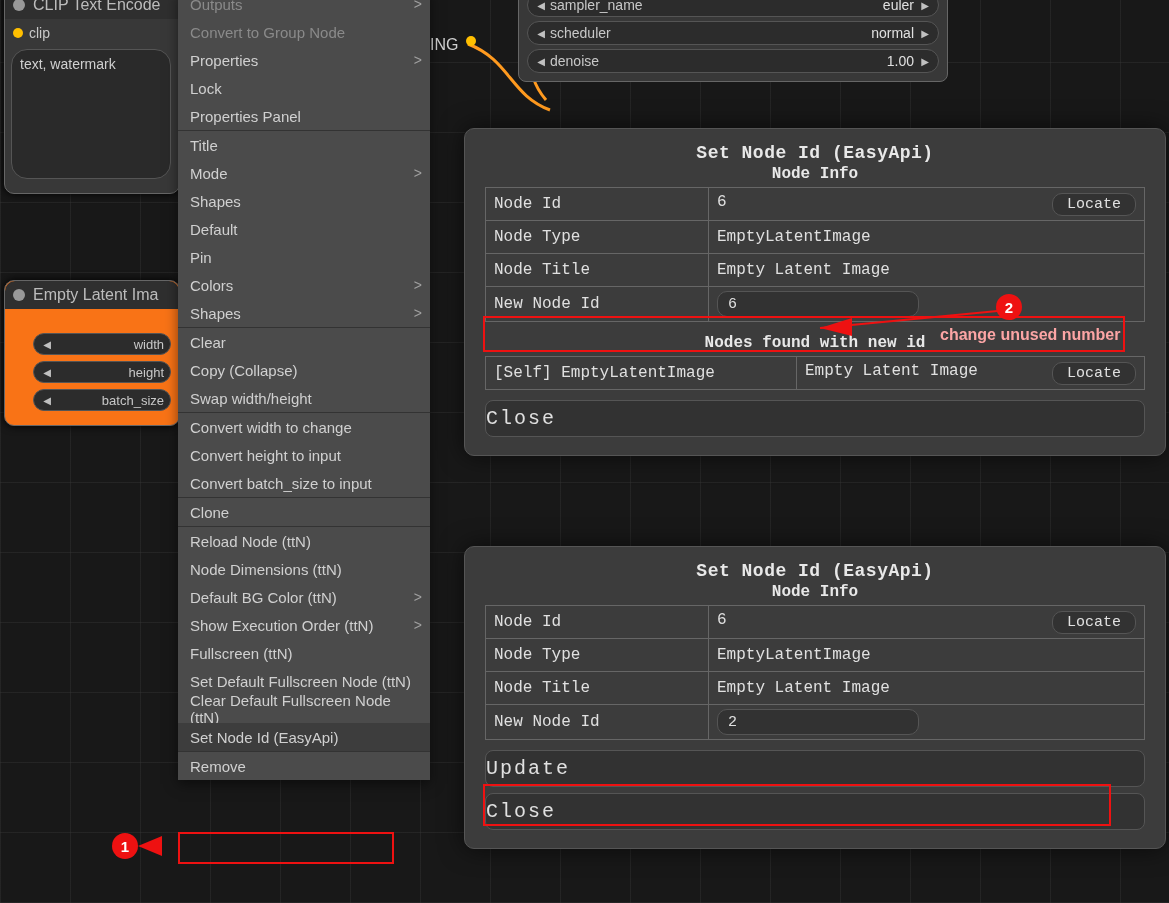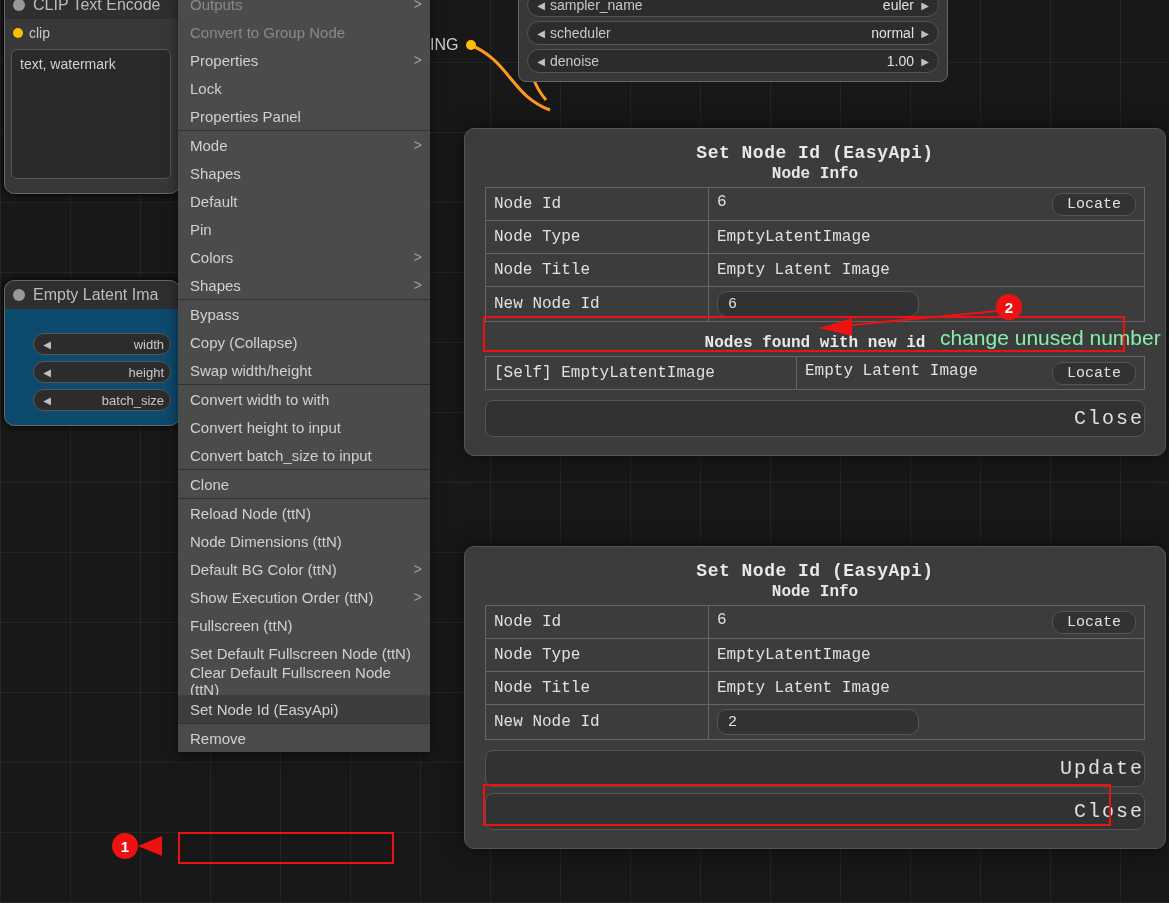--- a/index.html
+++ b/index.html
@@ -87,36 +87,36 @@
     display: flex; align-items: center;
     padding: 6px 8px 0 8px; font-size: 14px; color: #c8c8c8;
   }
   .clip-node textarea.prompt {
     margin: 8px 6px 10px 6px;
     width: 160px;
     height: 130px;
     resize: none;
     background: #2a2a2a;
     border: 1px solid #555;
-    border-radius: 6px;
+    border-radius: 16px;
     color: #d0d0d0;
     font-family: inherit;
     font-size: 14px;
     padding: 6px 8px;
     outline: none;
     box-sizing: border-box;
   }
 
   
   .latent-node {
     position: absolute;
     left: 4px;
     top: 280px;
     width: 174px;
-    background: #0c4a6e;
+    background: #f97316;
     border: 1px solid #666;
     border-radius: 10px;
     z-index: 2;
     box-shadow: 0 0 8px #000;
     padding-bottom: 14px;
   }
   .latent-node .param-row {
     margin: 6px 8px 0 28px;
     height: 20px;
     font-size: 13px;
@@ -231,21 +231,21 @@
     width: 100%;
     background: #323232;
     border: 1px solid #555;
     border-radius: 8px;
     color: #e0e0e0;
     font-size: 20px;
     font-family: "Courier New", monospace;
     padding: 6px 0;
     margin-top: 10px;
     cursor: pointer;
-    text-align: right;
+    text-align: left;
     letter-spacing: 2px;
   }
   .red-box {
     border: 2px solid #e11;
     position: absolute;
     pointer-events: none;
     z-index: 8;
   }
 
   
@@ -272,38 +272,37 @@
     margin-left: -4px;
   }
   .marker.flip .tail {
     border-left: none;
     border-right: 24px solid #e11;
     margin-left: 0;
     margin-right: -4px;
   }
   .ann-text {
     position: absolute;
-    color: #86efac;
+    color: #fca5a5;
     font-family: Arial, sans-serif;
-    font-size: 21px;
-    font-weight: normal;
+    font-size: 16px;
+    font-weight: bold;
     z-index: 9;
     white-space: nowrap;
   }
 
   
   .ing-badge {
     position: absolute;
     left: 430px;
     top: 36px;
     color: #d0d0d0;
     font-size: 16px;
     z-index: 1;
     display: flex;
-    align-items: center;
   }
   .ing-badge .dot-yellow {
     width: 10px; height: 10px; border-radius: 50%;
     margin-left: 8px;
   }
 
   
   .wire {
     position: absolute;
     z-index: 1;
@@ -382,32 +381,33 @@
     </div>
 </div>
 
 <div class="ctx-menu" id="ctx-menu">
     <div class="ctx-item hasSub disabled">Outputs</div>
     <div class="ctx-item disabled">Convert to Group Node</div>
     <div class="ctx-item hasSub">Properties</div>
     <div class="ctx-item">Lock</div>
     <div class="ctx-item">Properties Panel</div>
     <div class="ctx-sep"></div>
+    <div class="ctx-item">Title</div>
     <div class="ctx-item hasSub">Mode</div>
     <div class="ctx-item">Shapes</div>
     <div class="ctx-item">Default</div>
     <div class="ctx-item">Pin</div>
     <div class="ctx-item hasSub">Colors</div>
     <div class="ctx-item hasSub">Shapes</div>
     <div class="ctx-sep"></div>
-    <div class="ctx-item">Bypass</div>
+    <div class="ctx-item">Clear</div>
     <div class="ctx-item">Copy (Collapse)</div>
     <div class="ctx-item">Swap width/height</div>
     <div class="ctx-sep"></div>
-    <div class="ctx-item">Convert width to with</div>
+    <div class="ctx-item">Convert width to change</div>
     <div class="ctx-item">Convert height to input</div>
     <div class="ctx-item">Convert batch_size to input</div>
     <div class="ctx-sep"></div>
     <div class="ctx-item">Clone</div>
     <div class="ctx-sep"></div>
     <div class="ctx-item">Reload Node (ttN)</div>
     <div class="ctx-item">Node Dimensions (ttN)</div>
     <div class="ctx-item hasSub">Default BG Color (ttN)</div>
     <div class="ctx-item hasSub">Show Execution Order (ttN)</div>
     <div class="ctx-item">Fullscreen (ttN)</div>

